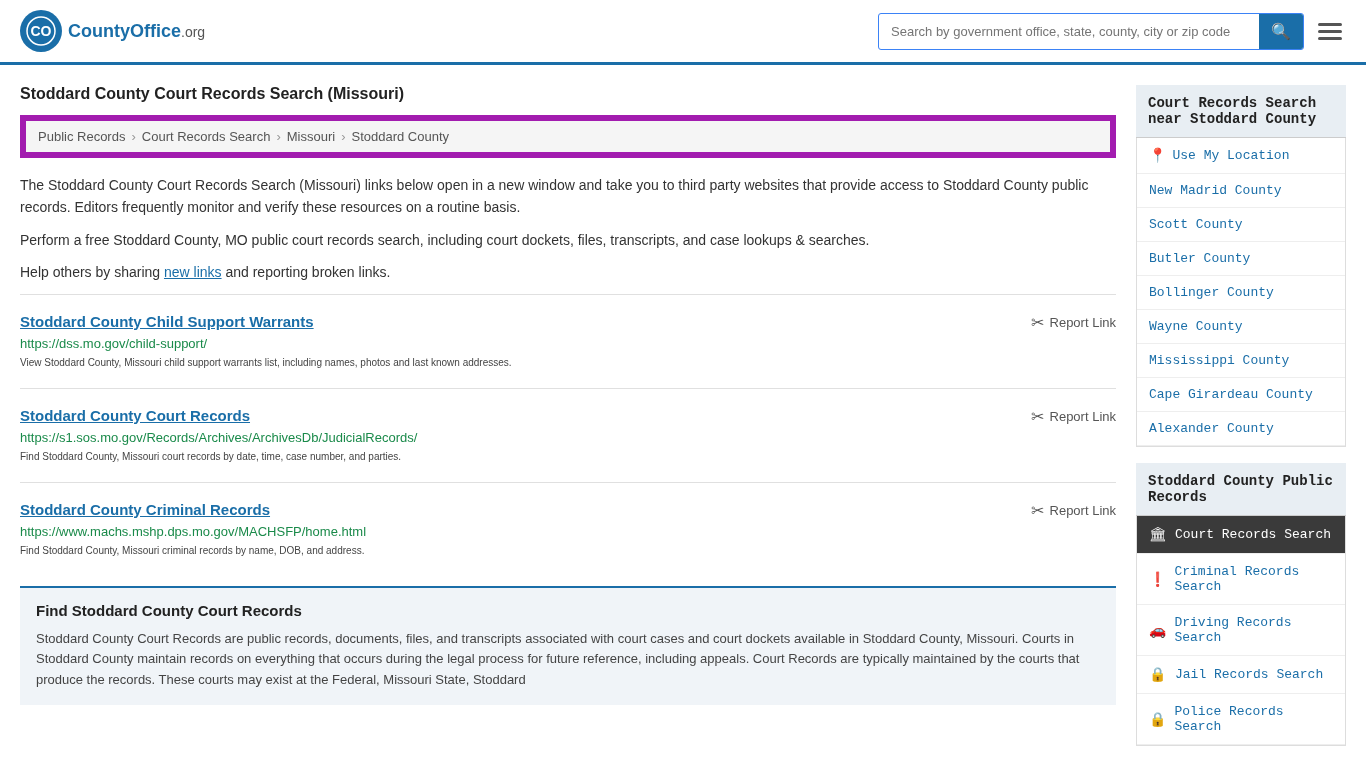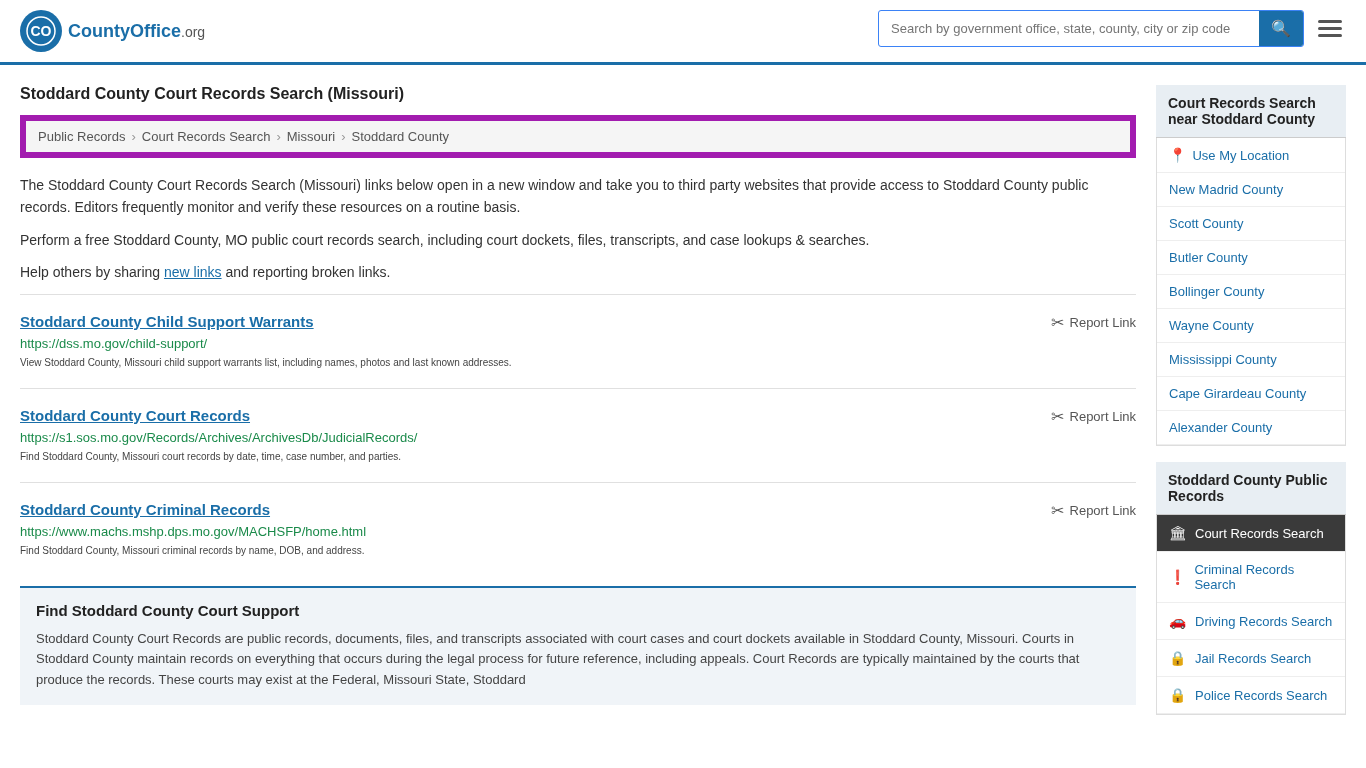--- a/index.html
+++ b/index.html
@@ -4,21 +4,21 @@
   <style>
     * { box-sizing: border-box; margin: 0; padding: 0; }
     body { font-family: Arial, sans-serif; font-size: 14px; color: #333; background: #fff; }
 
     
     .header {
       background: #fff;
       border-bottom: 3px solid #1a6ea8;
       padding: 10px 20px;
       display: flex;
-      align-items: flex-start;
+      align-items: center;
       justify-content: space-between;
     }
     .logo-area {
       display: flex;
       align-items: center;
       gap: 6px;
     }
     .logo-circle {
       width: 42px;
       height: 42px;
@@ -83,22 +83,23 @@
       max-width: 1366px;
       margin: 0 auto;
       padding: 20px 20px 0 20px;
       display: flex;
       gap: 20px;
     }
     .content-area {
       flex: 1;
     }
     .sidebar {
-      width: 190px;
+      width: 210px;
       flex-shrink: 0;
+      font-family: Liberation Mono, monospace;
     }
 
     
     .page-title {
       font-size: 16px;
       font-weight: bold;
       color: #222;
       margin-bottom: 12px;
     }
 
@@ -351,21 +352,21 @@
             <span>Report Link</span>
           </span>
         </div>
         <div class="result-url" style="color:#1a8a4a;font-size:13px;margin-bottom:4px;cursor:pointer;">https://www.machs.mshp.dps.mo.gov/MACHSFP/home.html</div>
         <p class="result-desc">Find Stoddard County, Missouri criminal records by name, DOB, and address.</p>
       </div>
 
     </div>
 
     <div class="find-section">
-      <h3>Find Stoddard County Court Support</h3>
+      <h3>Find Stoddard County Court Records</h3>
       <p>Stoddard County Court Records are public records, documents, files, and transcripts associated with court cases and court dockets available in Stoddard County, Missouri. Courts in Stoddard County maintain records on everything that occurs during the legal process for future reference, including appeals. Court Records are typically maintained by the courts that produce the records. These courts may exist at the Federal, Missouri State, Stoddard</p>
     </div>
 
   </div>
 
   <div class="sidebar">
 
     <div class="sidebar-section">
       <div class="sidebar-header">Court Records Search near Stoddard County</div>
       <ul class="sidebar-list">

